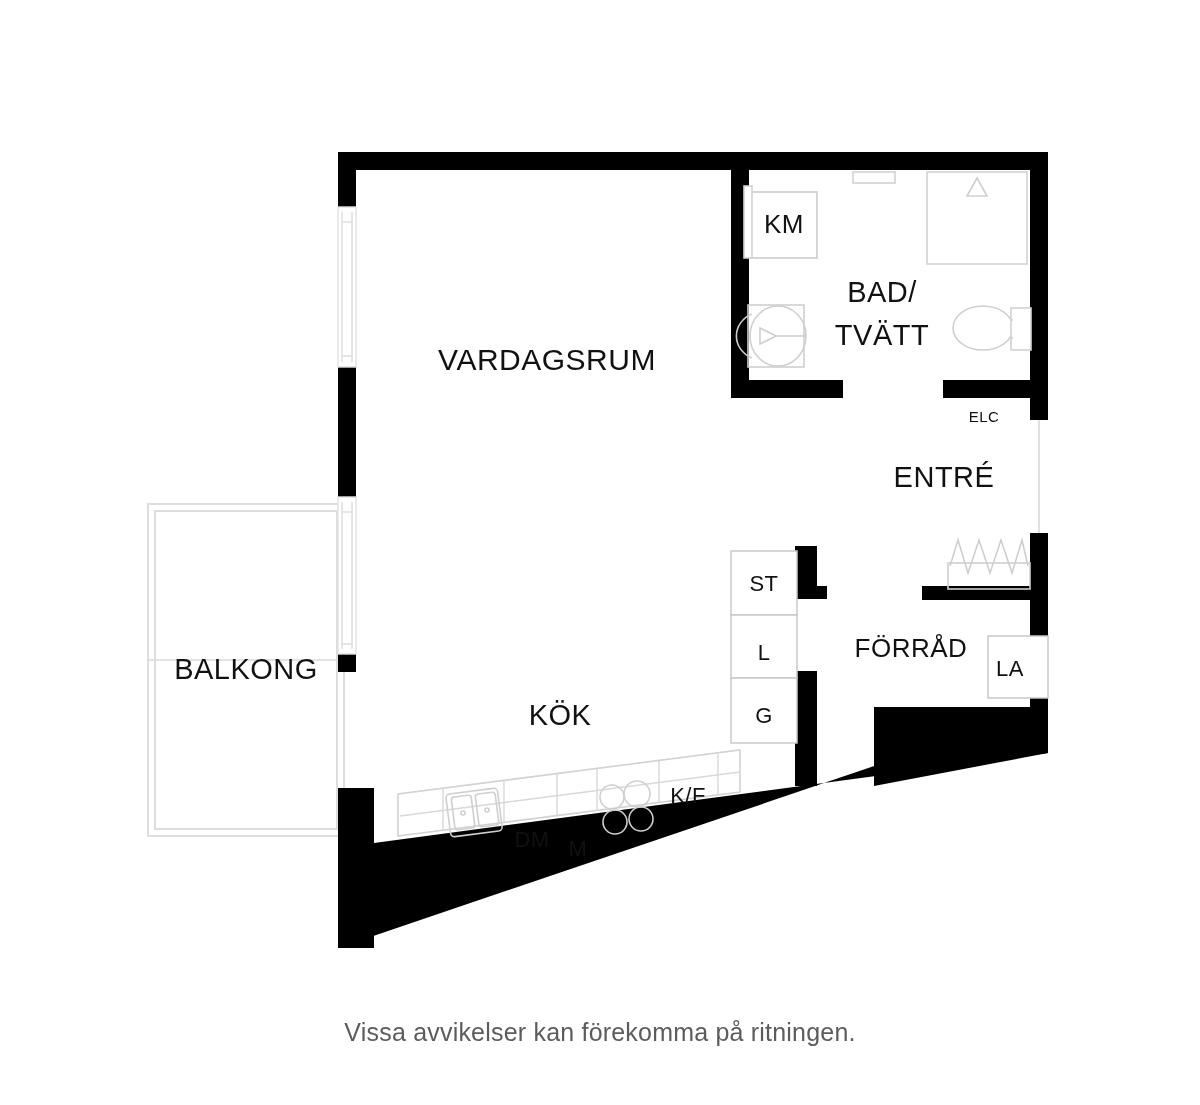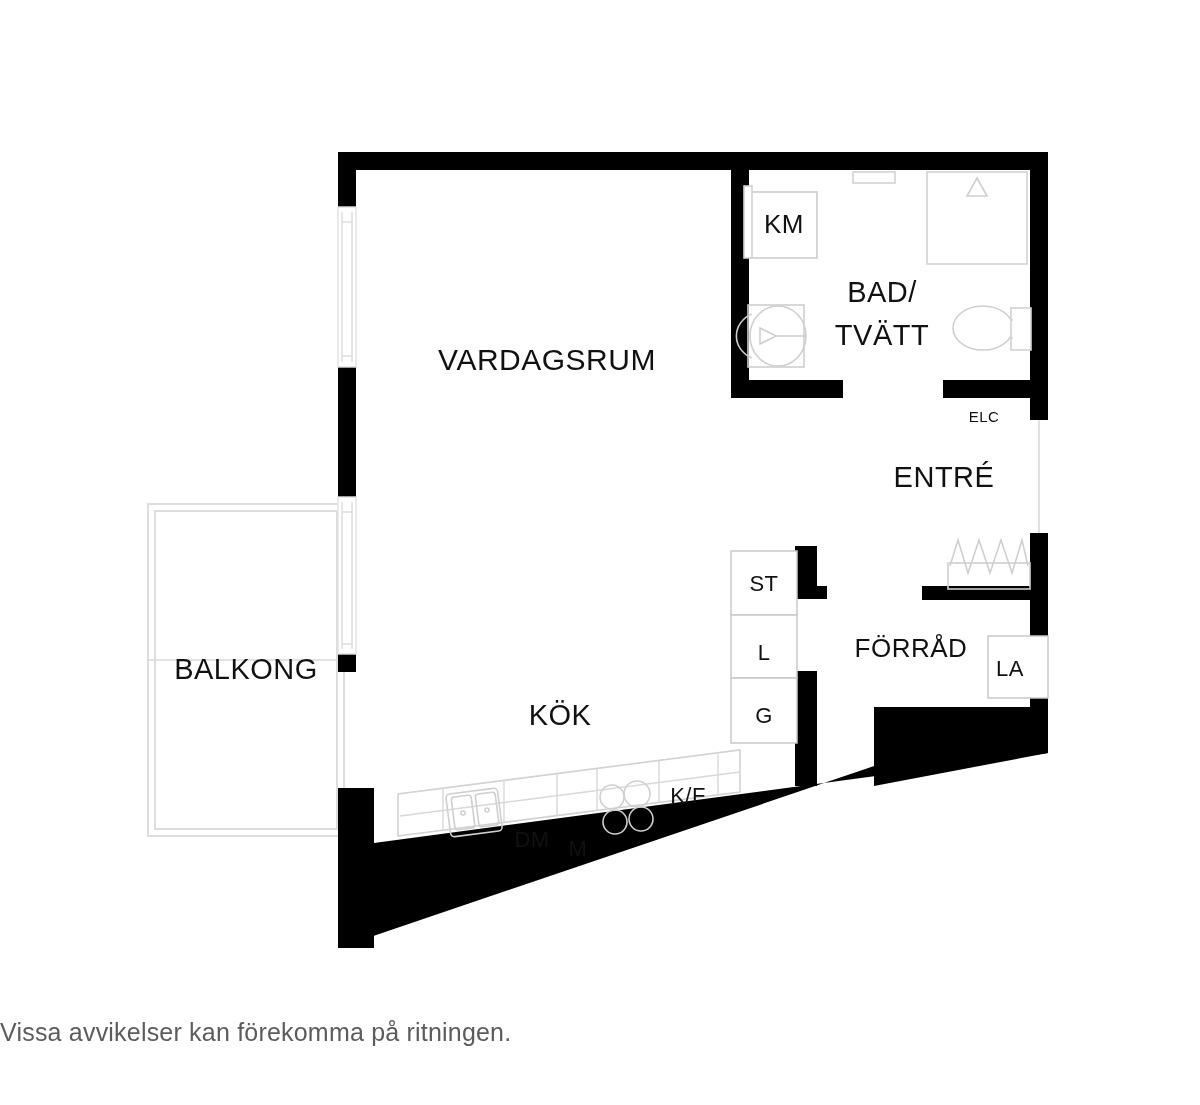--- a/index.html
+++ b/index.html
@@ -76,21 +76,21 @@
   text.lbl-xl { font-size: 30px; }
   text.lbl-lg { font-size: 29px; }
   text.lbl-md { font-size: 26px; }
   text.lbl-sm { font-size: 22px; }
   text.lbl-xs { font-size: 15px; }
   .caption {
     position: absolute;
     left: 0;
     top: 1018px;
     width: 1200px;
-    text-align: left;
+    text-align: center;
     font-family: "Liberation Sans", sans-serif;
     font-size: 25px;
     color: #5c5c5c;
     letter-spacing: 0.2px;
   }
 </style>
 </head>
 <body>
 
 <div id="floorplan-root">

